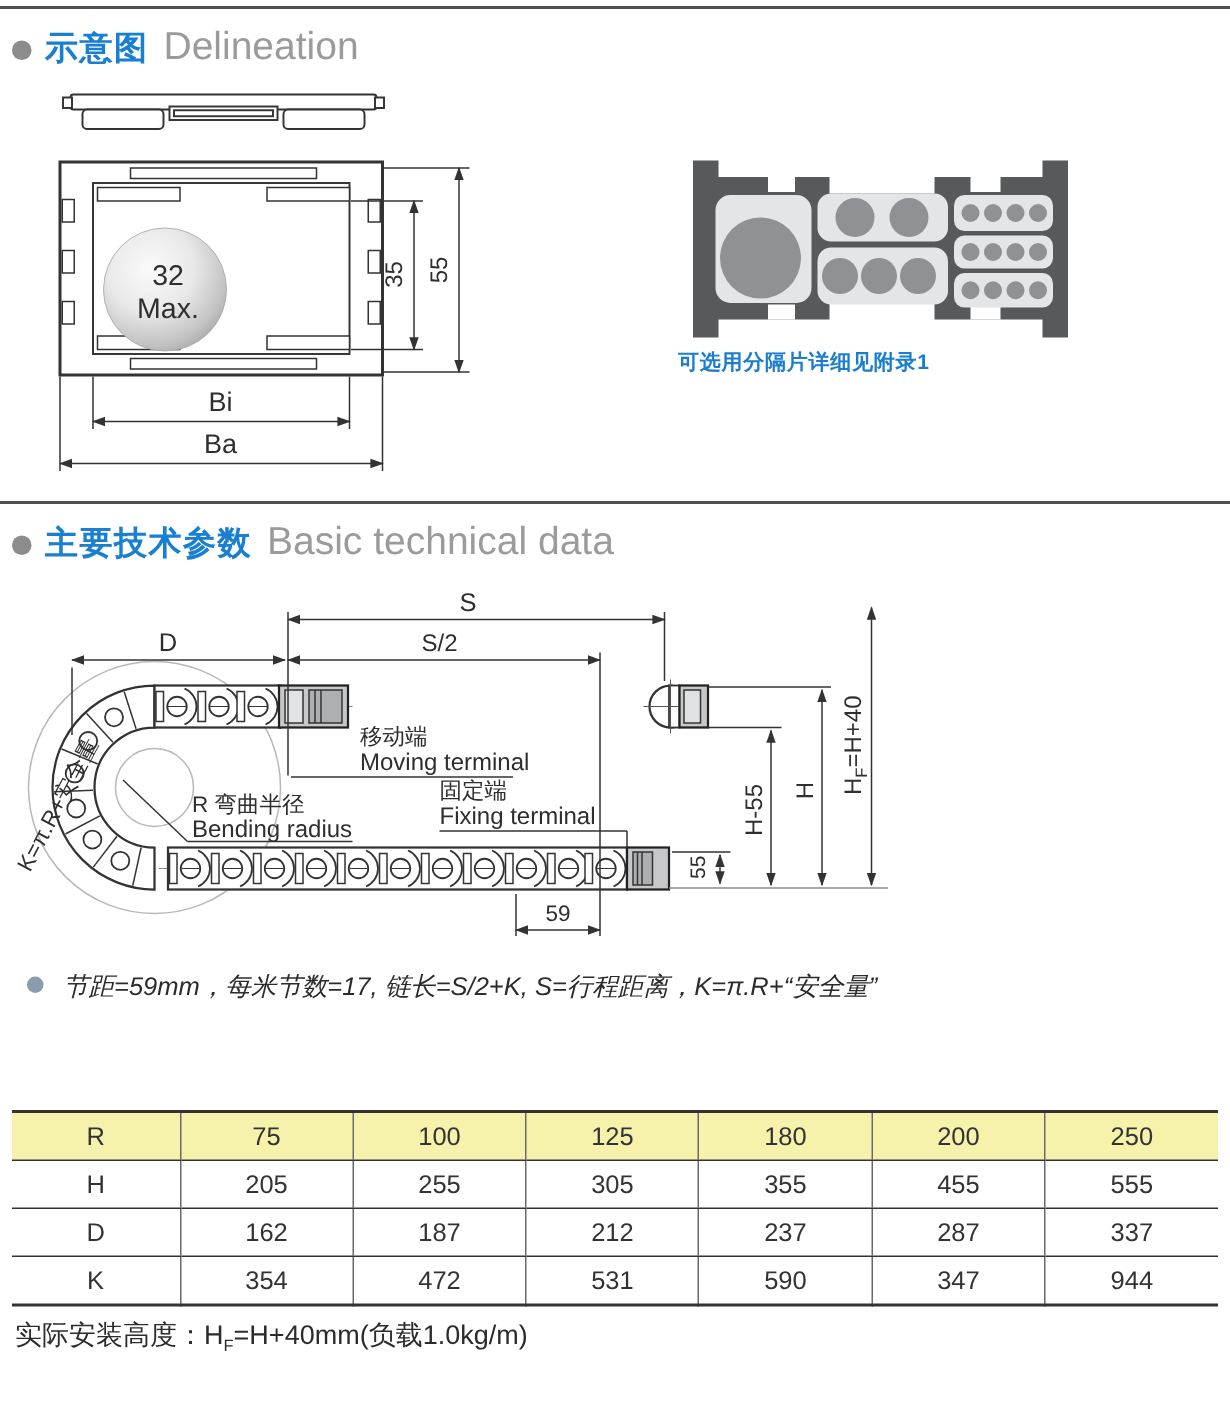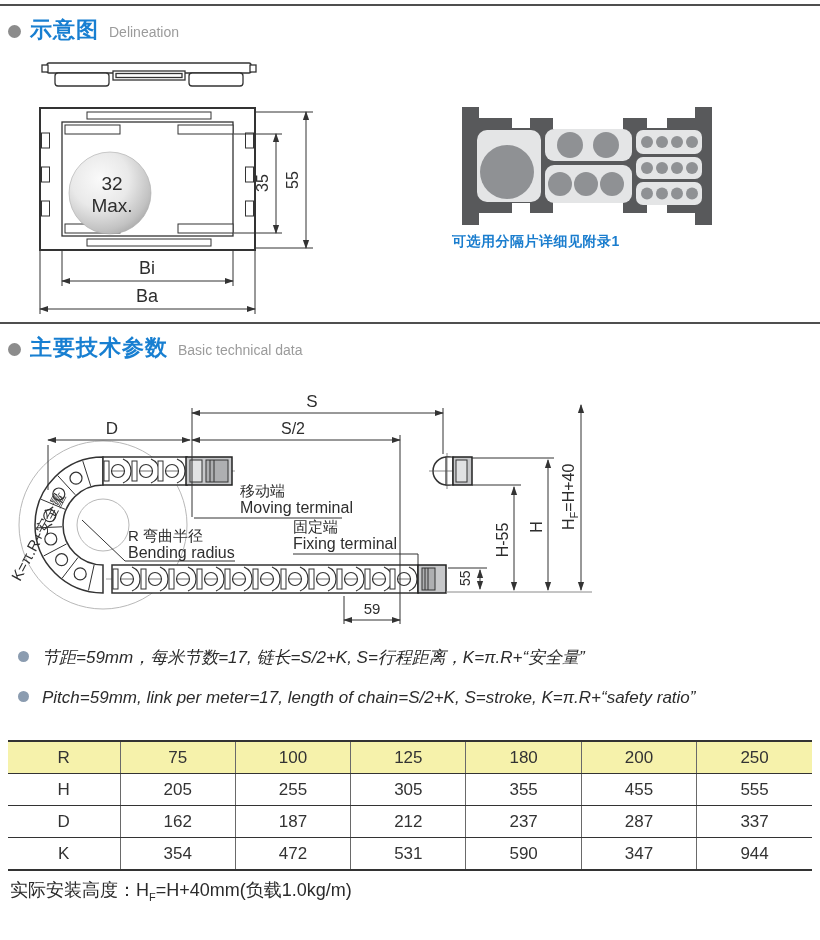--- a/index.html
+++ b/index.html
@@ -2,21 +2,21 @@
 <html><head>
 <meta charset="utf-8">
 <style>
   html,body{margin:0;padding:0;background:#fff;}
   #page{position:relative;width:820px;height:940px;background:#fff;overflow:hidden;
         font-family:"Liberation Sans","DejaVu Sans",sans-serif;color:#2e2e2e;}
   .sec-head{position:absolute;left:0;width:820px;border-top:2px solid #4f4f4f;padding-top:9px;}
   .sec-head .dot{display:inline-block;width:13px;height:13px;border-radius:50%;background:#8c8c8c;
         margin:0 9px 0 8px;vertical-align:-1px;}
   .sec-head .zh{color:#187fd1;font-weight:bold;font-size:22px;letter-spacing:1px;}
-  .sec-head .en{color:#9b9b9b;font-size:14px;margin-left:10px;}
+  .sec-head .en{color:#9b9b9b;font-size:26px;margin-left:10px;}
   .abs{position:absolute;}
   .caption-blue{color:#1a7dce;font-weight:bold;font-size:14px;letter-spacing:0.5px;}
   .note{position:absolute;left:18px;font-size:17px;color:#2b2b2b;white-space:nowrap;font-style:italic;}
   .note .ndot{display:inline-block;width:11px;height:11px;border-radius:50%;background:#8b9cb0;
         margin-right:13px;vertical-align:1px;}
   table.spec{position:absolute;left:8px;top:740px;width:804px;border-collapse:collapse;table-layout:fixed;
         border-top:2px solid #333;border-bottom:2px solid #333;font-size:17px;color:#333;}
   table.spec td{height:29px;text-align:center;vertical-align:middle;border-bottom:1px solid #333;}
   table.spec td + td{border-left:1px solid #6a6a6a;}
   table.spec tr.hrow td{background:#f6f2ab;}
@@ -147,21 +147,21 @@
         <circle cx="227" cy="68" r="6"></circle>
         <circle cx="242" cy="68" r="6"></circle>
       <circle cx="197" cy="93.5" r="6"></circle>
         <circle cx="212" cy="93.5" r="6"></circle>
         <circle cx="227" cy="93.5" r="6"></circle>
         <circle cx="242" cy="93.5" r="6"></circle>
     </g>
   </svg>
   <div class="abs caption-blue" style="left:452px;top:233px;width:300px;">可选用分隔片详细见附录1</div>
 
-  <div class="sec-head" style="top:322px;">
+  <div class="sec-head" style="top:334px;">
     <span class="dot"></span><span class="zh">主要技术参数</span><span class="en">Basic technical data</span>
   </div>
 
   <svg class="abs" style="left:0;top:390px;" width="820" height="255" viewBox="0 0 820 255">
     <defs>
       <marker id="aE" viewBox="0 0 10 10" refX="9" refY="5" markerWidth="9" markerHeight="9" orient="auto">
         <path d="M0,1.5 L10,5 L0,8.5 z" fill="#333"></path>
       </marker>
       <marker id="aS" viewBox="0 0 10 10" refX="1" refY="5" markerWidth="9" markerHeight="9" orient="auto">
         <path d="M10,1.5 L0,5 L10,8.5 z" fill="#333"></path>
@@ -286,23 +286,20 @@
     <text transform="translate(20,192) rotate(-62)" font-size="15">K=π.R+安全量</text>
     <text transform="translate(508,150) rotate(-90)" font-size="16" text-anchor="middle">H-55</text>
     <text transform="translate(542,137) rotate(-90)" font-size="16" text-anchor="middle">H</text>
     <text transform="translate(574,140) rotate(-90)" font-size="16"><tspan>H</tspan><tspan font-size="11" dy="4">F</tspan><tspan dy="-4">=H+40</tspan></text>
     <text transform="translate(470,196) rotate(-90)" font-size="14">55</text>
     <text x="372" y="224" font-size="15" text-anchor="middle">59</text>
   </svg>
 
   <div class="note" style="top:646px;">
     <span class="ndot"></span><span>节距=59mm，每米节数=17, 链长=S/2+K, S=行程距离，K=π.R+“安全量”</span>
-  </div>
-  <div class="note" style="top:688px;">
-    <span class="ndot"></span><span>Pitch=59mm, link per meter=17, length of chain=S/2+K, S=stroke, K=π.R+“safety ratio”</span>
   </div>
 
   <table class="spec">
     <colgroup>
       <col style="width:112px">
         <col>
         <col>
         <col>
         <col>
         <col>

